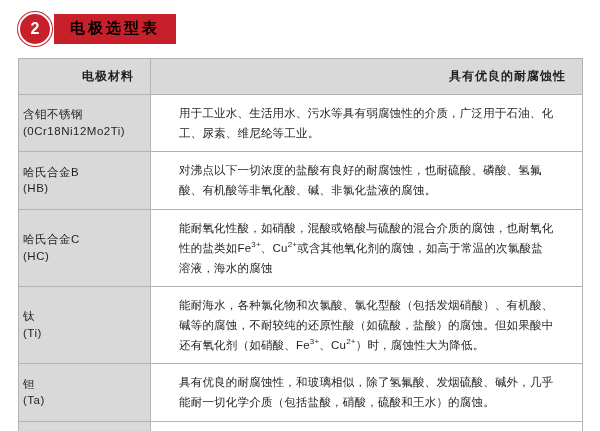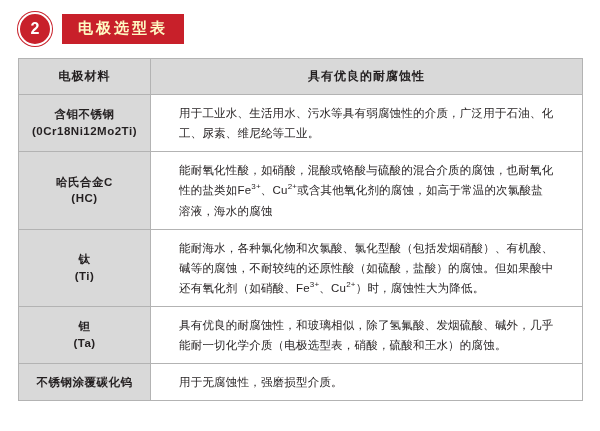--- a/index.html
+++ b/index.html
@@ -39,23 +39,23 @@
     font-weight: bold;
     display: flex;
     align-items: center;
     justify-content: center;
     border: 2px solid #ffffff;
     box-shadow: 0 0 0 1px #c8202a;
     flex: 0 0 auto;
     line-height: 1;
   }
   .title-plate {
-    margin-left: 10px;
+    margin-left: 2px;
     background: #c8202a;
-    color: #fef9c3;
+    color: #000000;
     font-size: 15px;
     font-weight: bold;
     letter-spacing: 3px;
     padding: 6px 16px 7px 16px;
     line-height: 1.1;
     white-space: nowrap;
   }
 
   
   table.spec {
@@ -65,29 +65,29 @@
     font-size: 11px;
   }
   table.spec th, table.spec td {
     border: 1px solid #b3b3b3;
     vertical-align: middle;
   }
   table.spec thead th {
     background: #d9d9d9;
     font-size: 12px;
     font-weight: bold;
-    text-align: center;
-    padding: 9px 4px;
+    text-align: right;
+    padding: 9px 16px;
     color: #231f20;
     letter-spacing: 1px;
   }
   td.mat {
     background: #d9d9d9;
-    text-align: center;
-    font-weight: bold;
+    text-align: left;
+    font-weight: normal;
     font-size: 11.5px;
     padding: 7px 4px;
     line-height: 1.45;
     letter-spacing: 0.5px;
   }
   td.desc {
     background: #ffffff;
     text-align: left;
     padding: 8px 28px;
     line-height: 1.75;
@@ -122,30 +122,34 @@
         <th>电极材料</th>
         <th>具有优良的耐腐蚀性</th>
       </tr>
     </thead>
     <tbody>
       <tr>
         <td class="mat">含钼不锈钢<br>(0Cr18Ni12Mo2Ti)</td>
         <td class="desc">用于工业水、生活用水、污水等具有弱腐蚀性的介质，广泛用于石油、化工、尿素、维尼纶等工业。</td>
       </tr>
       <tr>
+        <td class="mat">哈氏合金B<br>(HB)</td>
+        <td class="desc">对沸点以下一切浓度的盐酸有良好的耐腐蚀性，也耐硫酸、磷酸、氢氟酸、有机酸等非氧化酸、碱、非氯化盐液的腐蚀。</td>
+      </tr>
+      <tr>
         <td class="mat">哈氏合金C<br>(HC)</td>
         <td class="desc">能耐氧化性酸，如硝酸，混酸或铬酸与硫酸的混合介质的腐蚀，也耐氧化性的盐类如Fe<sup>3+</sup>、Cu<sup>2+</sup>或含其他氧化剂的腐蚀，如高于常温的次氯酸盐溶液，海水的腐蚀</td>
       </tr>
       <tr>
         <td class="mat">钛<br>(Ti)</td>
         <td class="desc">能耐海水，各种氯化物和次氯酸、氯化型酸（包括发烟硝酸）、有机酸、碱等的腐蚀，不耐较纯的还原性酸（如硫酸，盐酸）的腐蚀。但如果酸中还有氧化剂（如硝酸、Fe<sup>3+</sup>、Cu<sup>2+</sup>）时，腐蚀性大为降低。</td>
       </tr>
       <tr>
         <td class="mat">钽<br>(Ta)</td>
-        <td class="desc">具有优良的耐腐蚀性，和玻璃相似，除了氢氟酸、发烟硫酸、碱外，几乎能耐一切化学介质（电极选型表，硝酸，硫酸和王水）的腐蚀。</td>
+        <td class="desc">具有优良的耐腐蚀性，和玻璃相似，除了氢氟酸、发烟硫酸、碱外，几乎能耐一切化学介质（包括盐酸，硝酸，硫酸和王水）的腐蚀。</td>
       </tr>
       <tr>
         <td class="mat">不锈钢涂覆碳化钨</td>
         <td class="desc">用于无腐蚀性，强磨损型介质。</td>
       </tr>
 
     </tbody>
   </table>
 
 </div>

